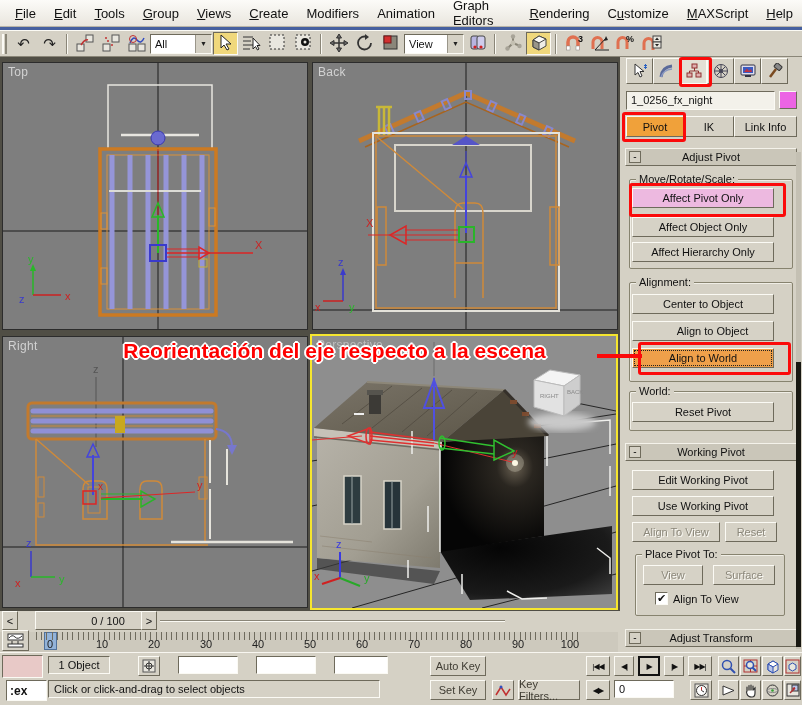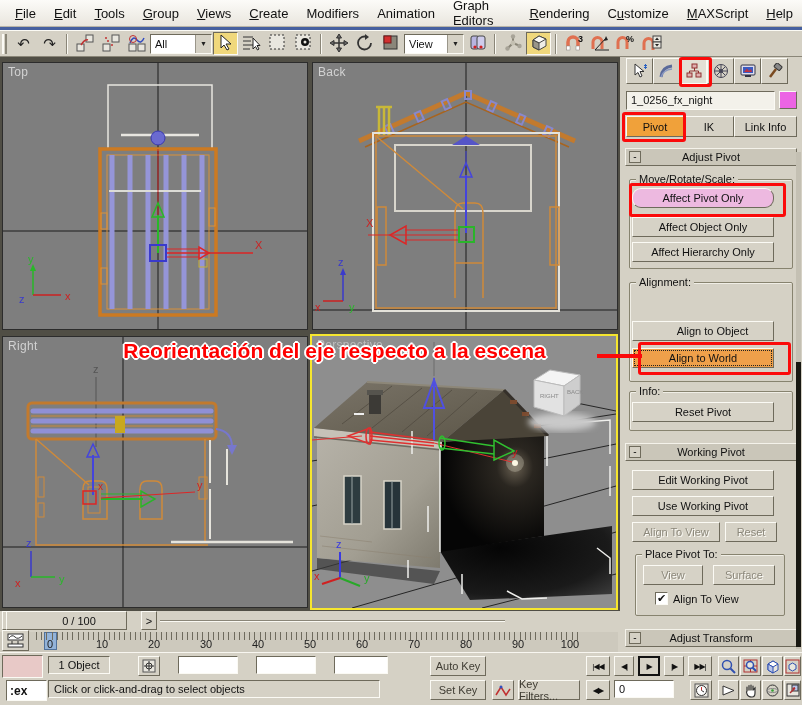--- a/index.html
+++ b/index.html
@@ -54,21 +54,21 @@
   #btn-affect-pivot { background:#edb9e0; }
   #btn-align-world { background:#efa04a; outline:1px dotted #222; outline-offset:-3px; }
   .chkrow { position:absolute; display:flex; align-items:center; gap:5px; }
   .chk { width:13px; height:13px; background:#fff; border:1px solid; border-color:#6e6a5b #fbfaf4 #fbfaf4 #6e6a5b; font-size:11px; line-height:11px; text-align:center; font-weight:bold;}
   #panel-scroll { position:absolute; right:1px; top:95px; width:5px; height:497px; background:#c4c0b3; }
   #panel-thumb { position:absolute; left:0; top:210px; width:5px; height:285px; background:#181812; }
   
   #timeslider { left:0; top:611px; width:618px; height:20px; }
   #ts-prev,#ts-next { position:absolute; top:0; width:16px; height:19px; }
   #ts-prev{left:2px;} #ts-next{left:141px;}
-  #ts-value { position:absolute; left:6px; top:0; width:121px; height:19px;padding-left:25px; }
+  #ts-value { position:absolute; left:35px; top:0; width:121px; height:19px;padding-left:25px; }
   #ts-track { position:absolute; left:160px; top:9px; width:345px; height:2px; border-top:1px solid #8a8678; border-bottom:1px solid #fbfaf4;}
   #ruler { left:0; top:632px; width:618px; height:20px; background:#cdc9bd; }
   #curve-editor-btn { position:absolute; left:2px; top:-2px; width:27px; height:21px; }
   #ruler-ticks { position:absolute; left:36px; top:0; width:545px; height:8px;
      background:repeating-linear-gradient(90deg,#6f6b5e 0 1px,transparent 1px 5.2px); }
   #ruler-labels { position:absolute; left:36px; top:0; width:560px; height:20px; }
   .tick-label { position:absolute; top:6px; transform:translateX(-50%); font-size:11px; color:#222; }
   #frame-marker { position:absolute; left:44px; top:0; width:13px; height:18px; background:#93b3d9; border:1px solid #51719a; }
   
   #statusbar { left:0; top:652px; width:802px; height:53px; background:#d5d1c5; border-top:1px solid #f8f6f0; }
@@ -606,32 +606,33 @@
   </div>
 
   <div class="rollout" style="top:91px;">
     <span class="minus">-</span>
     <span>Adjust Pivot</span>
   </div>
 
   <div class="gbox" style="top:122px;height:90px;">
     <span class="glabel">Move/Rotate/Scale:</span>
   </div>
-  <div class="pbtn" id="btn-affect-pivot" style="top:131px;border-radius:9px;">Affect Pivot Only</div>
+  <div class="pbtn" id="btn-affect-pivot" style="top:131px;">Affect Pivot Only</div>
   <div class="pbtn" style="top:160px;">Affect Object Only</div>
   <div class="pbtn" style="top:185px;">Affect Hierarchy Only</div>
 
   <div class="gbox" style="top:225px;height:100px;">
     <span class="glabel">Alignment:</span>
   </div>
+  <div class="pbtn" style="top:237px;">Center to Object</div>
   <div class="pbtn" style="top:264px;padding-left:19px;">Align to Object</div>
   <div class="pbtn" id="btn-align-world" style="top:291px;">Align to World</div>
 
   <div class="gbox" style="top:334px;height:40px;">
-    <span class="glabel">Info:</span>
+    <span class="glabel">World:</span>
   </div>
   <div class="pbtn" style="top:345px;">Reset Pivot</div>
 
   <div class="rollout" style="top:386px;">
     <span class="minus">-</span>
     <span>Working Pivot</span>
   </div>
   <div class="pbtn" style="top:413px;">Edit Working Pivot</div>
   <div class="pbtn" style="top:439px;">Use Working Pivot</div>
   <div class="pbtn dis" style="top:465px;width:88px;">Align To View</div>

